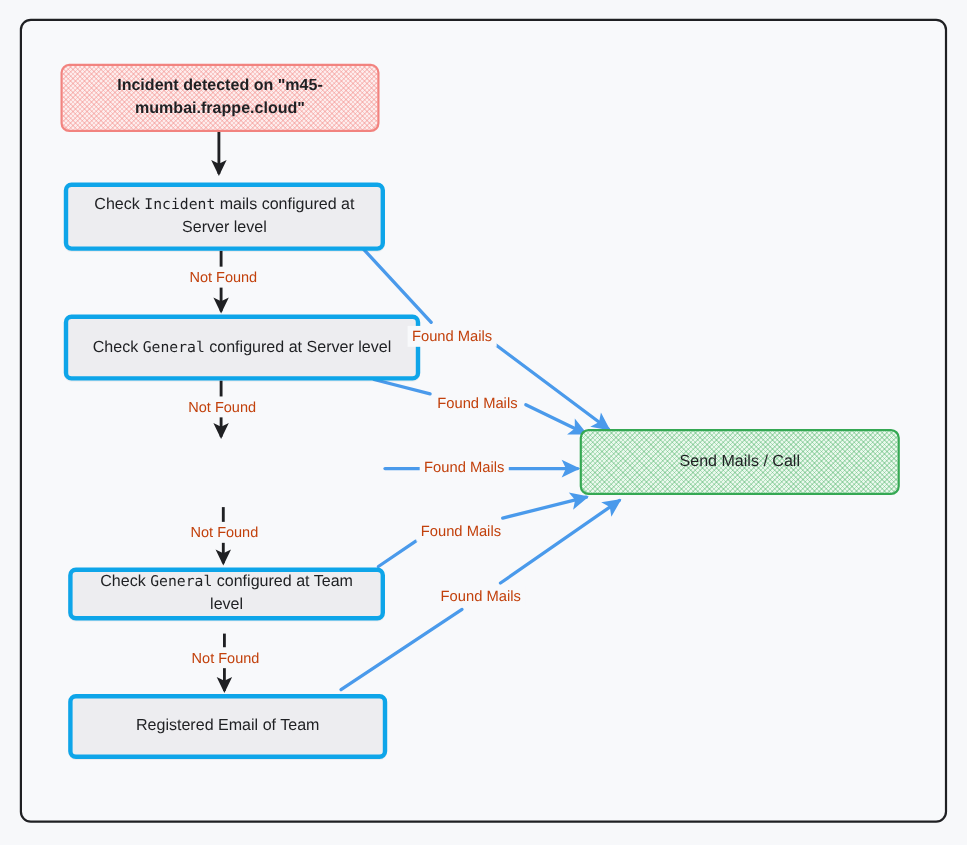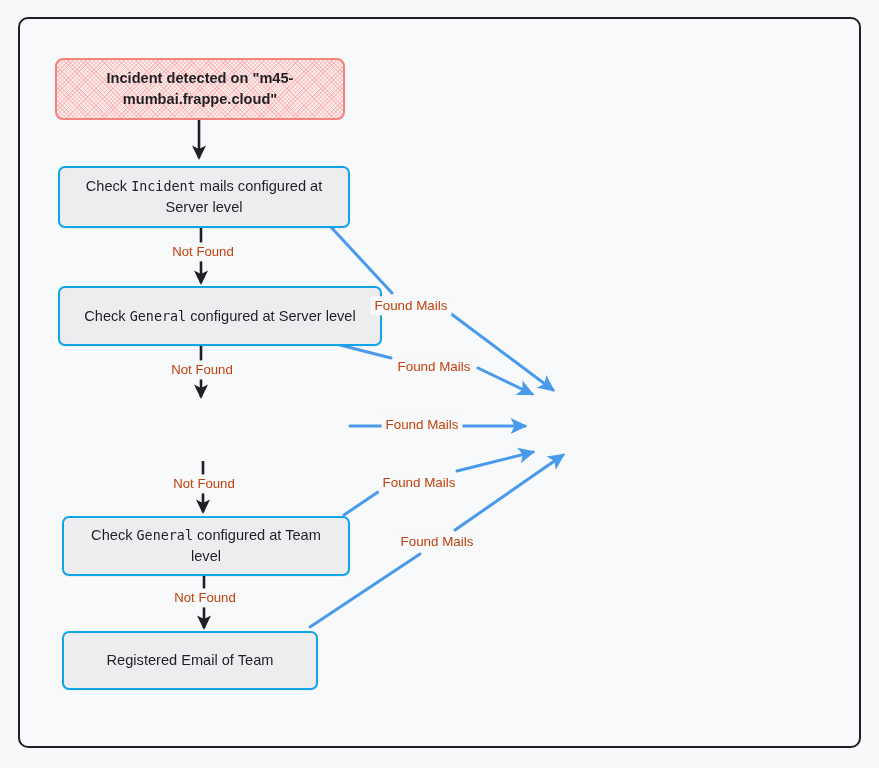--- a/index.html
+++ b/index.html
@@ -41,21 +41,21 @@
     justify-content: center;
     text-align: center;
     border-radius: 7px;
     font-size: 14.6px;
     line-height: 1.42;
     color: #1f2023;
     padding: 4px 12px;
   }
   .node-gray {
     background-color: #ededf0;
-    border: 2px solid #0ea5e9;
+    border: 4px solid #0ea5e9;
     box-shadow: 0 1px 0 rgba(0,0,0,0.05);
   }
   .node-red {
     border: 2.5px solid #f2837f;
     background-color: #fdecec;
     background-image:
       repeating-linear-gradient(45deg, rgba(242,131,127,.34) 0 1px, rgba(0,0,0,0) 1px 3px),
       repeating-linear-gradient(-45deg, rgba(242,131,127,.34) 0 1px, rgba(0,0,0,0) 1px 3px);
     border-radius: 8px;
     font-weight: 600;
@@ -159,30 +159,33 @@
     </span>
   </div>
 
   <div class="node node-gray" style="left:58px; top:286px; width:324px; height:60px;">
     <span>
       <span>Check </span><span class="mono">General</span><span> configured at Server level</span>
     </span>
   </div>
 
 
-  <div class="node node-gray" style="left:62px; top:516px; width:288px; height:60px;">
+  <div class="node node-gray" style="left:62px; top:516px; width:288px; height:48px;">
     <span>
       <span>Check </span><span class="mono">General</span><span> configured at Team level</span>
     </span>
   </div>
 
-  <div class="node node-gray" style="left:62px; top:631px; width:256px; height:59px;">
+  <div class="node node-gray" style="left:62px; top:631px; width:290px; height:59px;">
     <span>Registered Email of Team</span>
   </div>
 
+  <div class="node node-green" style="left:527px; top:390px; width:291px; height:60px;">
+    <span>Send Mails / Call</span>
+  </div>
 
   <div class="edge-label edge-label-nf" style="left:203px; top:252px;">Not Found</div>
   <div class="edge-label edge-label-nf" style="left:202px; top:370px;">Not Found</div>
   <div class="edge-label edge-label-nf" style="left:204px; top:484px;">Not Found</div>
   <div class="edge-label edge-label-nf" style="left:205px; top:598px;">Not Found</div>
 
   <div class="edge-label" style="left:411px; top:306px;">Found Mails</div>
   <div class="edge-label" style="left:434px; top:367px;">Found Mails</div>
   <div class="edge-label" style="left:422px; top:425px;">Found Mails</div>
   <div class="edge-label" style="left:419px; top:483px;">Found Mails</div>

